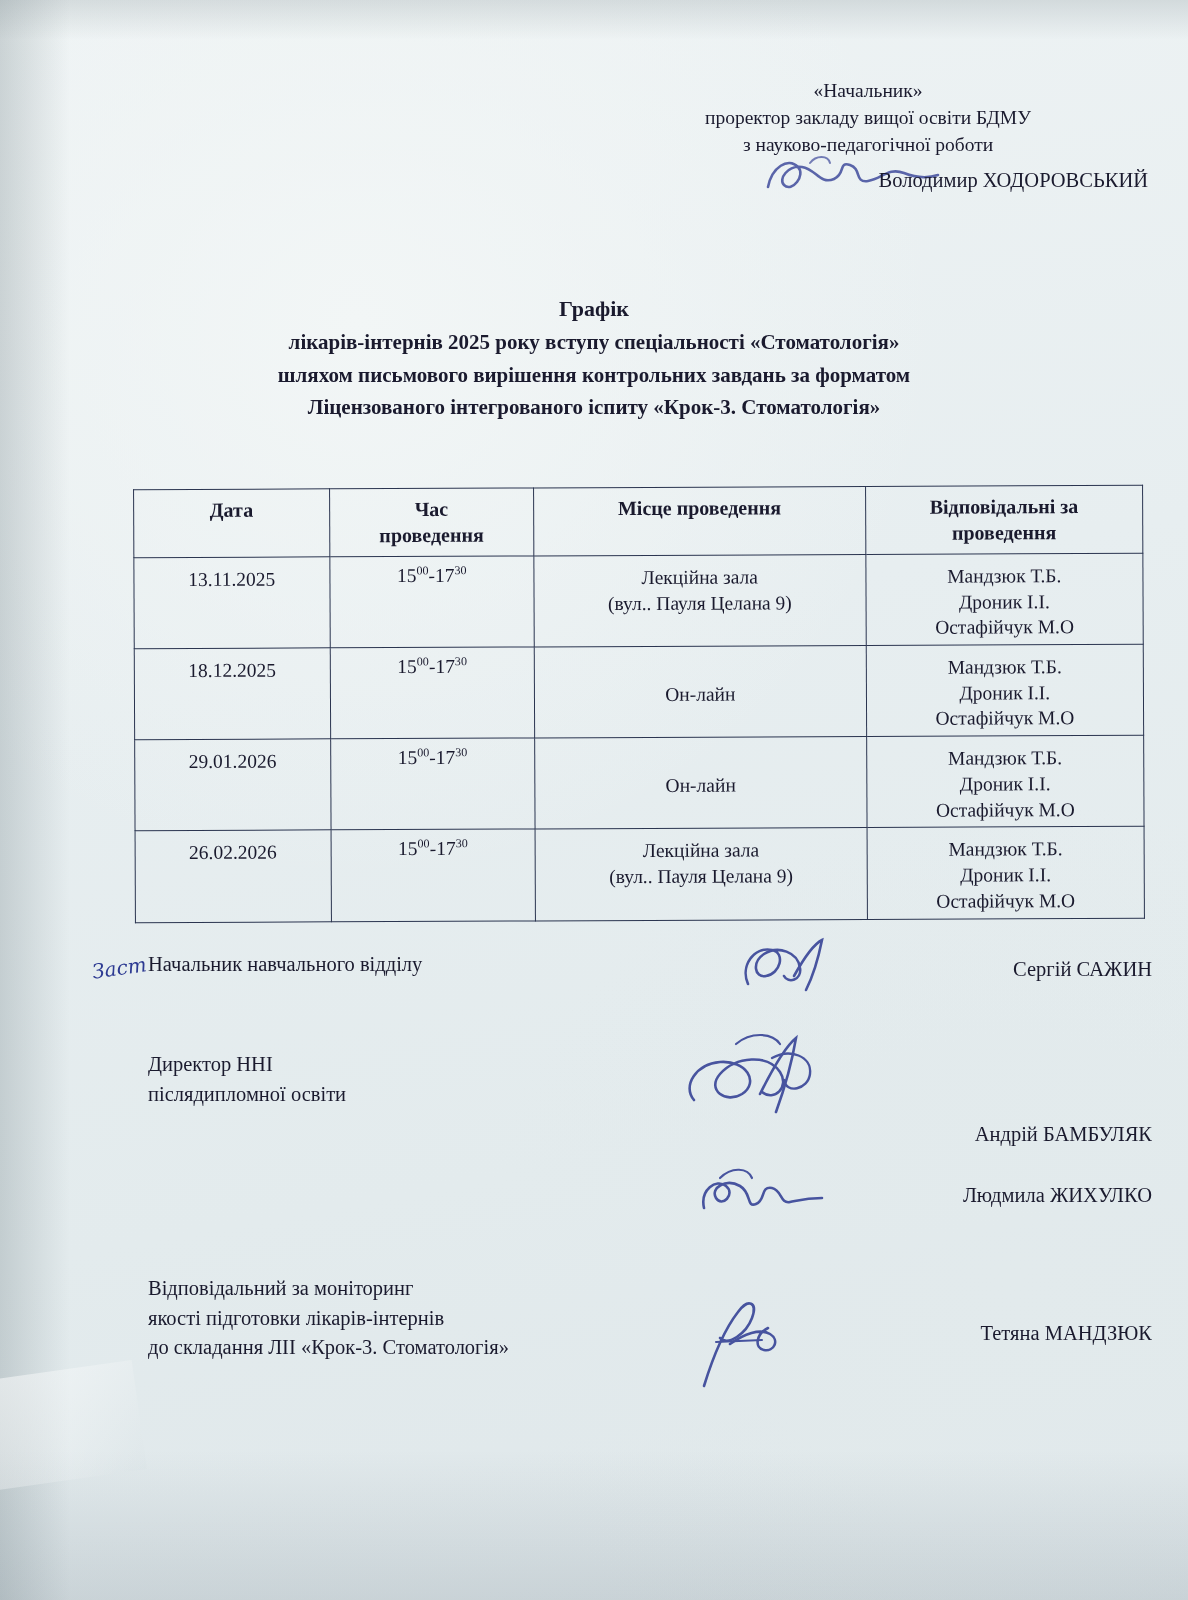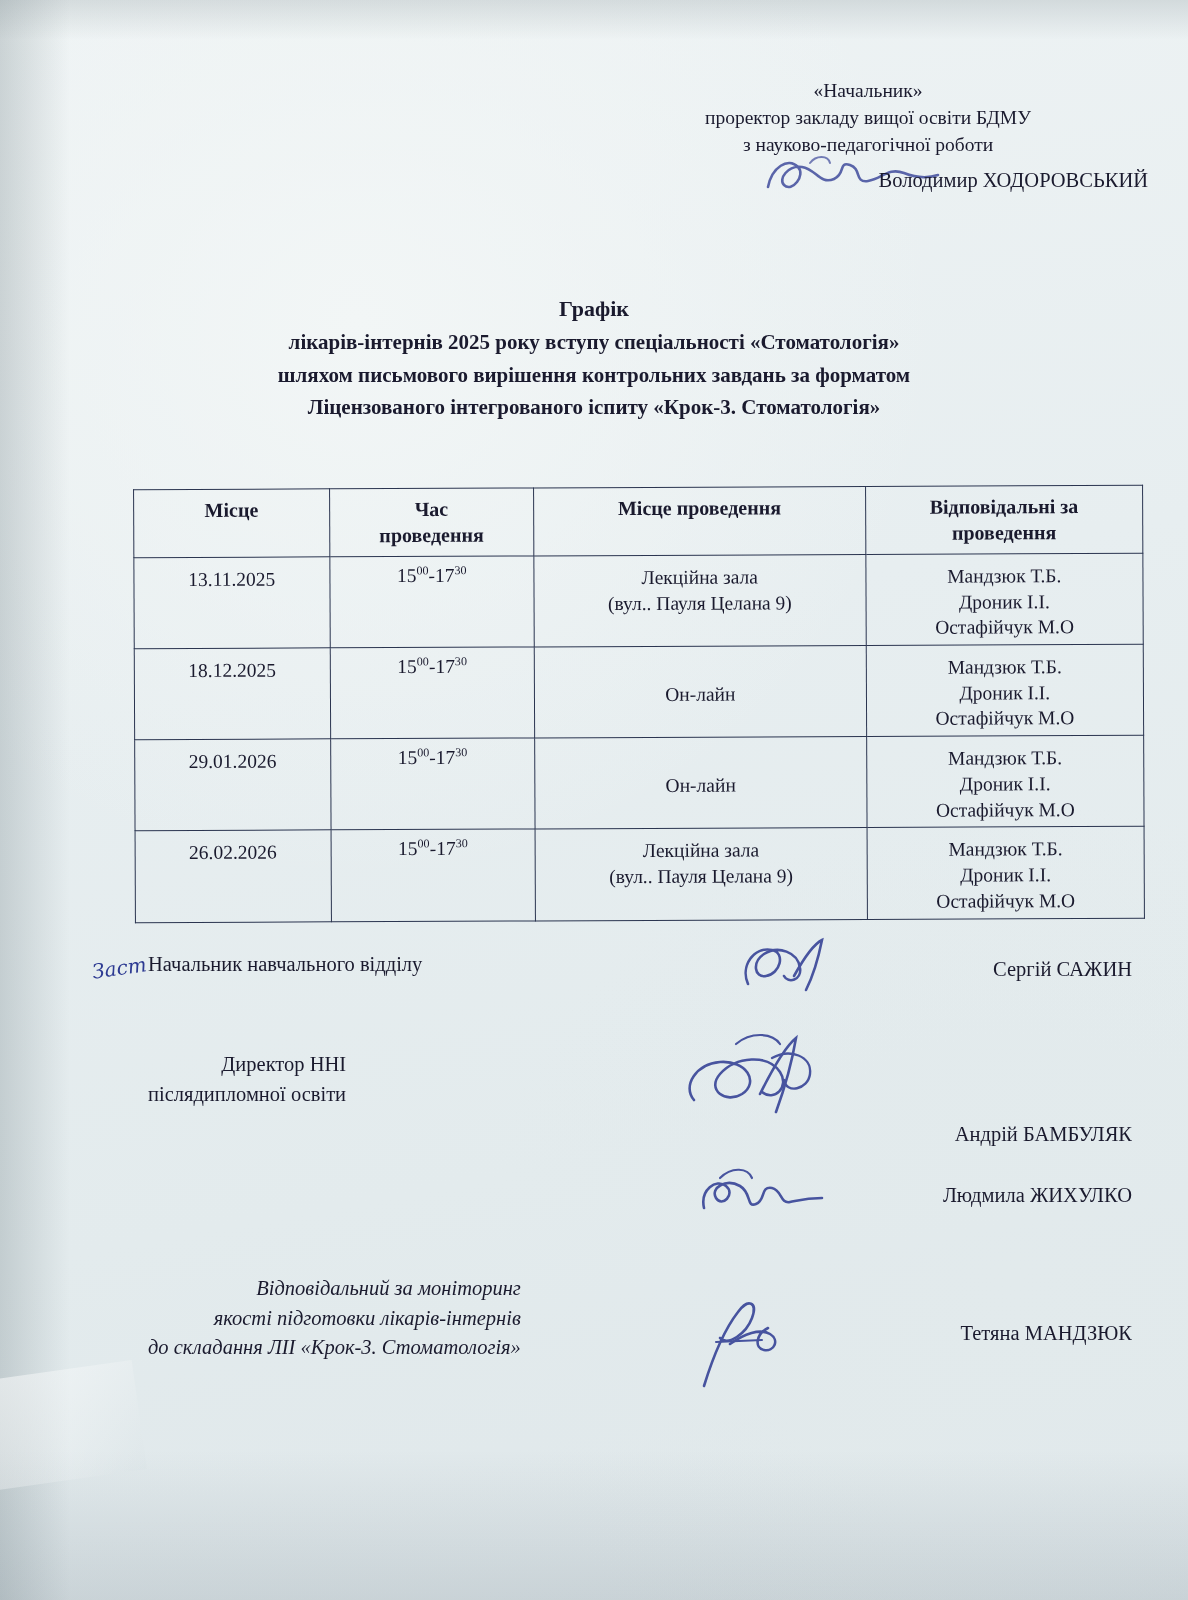--- a/index.html
+++ b/index.html
@@ -145,25 +145,24 @@
     position: relative;
     min-height: 70px;
     margin-bottom: 22px;
   }
   .sig-role {
     position: absolute;
     left: 148px;
     top: 0;
     line-height: 1.45;
     white-space: pre-line;
-    text-align: right;
   }
   .sig-person {
     position: absolute;
-    right: 56px;
+    right: 36px;
     white-space: nowrap;
   }
   .sig-mark {
     position: absolute;
     color: #2d3a92;
     opacity: .85;
     pointer-events: none;
   }
   .handwritten {
     font-family: "DejaVu Serif", serif;
@@ -198,21 +197,21 @@
   <div class="title-block">
     <div class="t-main">Графік</div>
     <div>лікарів-інтернів 2025 року вступу спеціальності «Стоматологія»</div>
     <div>шляхом письмового вирішення контрольних завдань за форматом</div>
     <div>Ліцензованого інтегрованого іспиту «Крок-3. Стоматологія»</div>
   </div>
 
   <table class="schedule">
     <thead>
       <tr>
-        <th>Місце</th>
+        <th>Дата</th>
         <th>
           <span>Час</span><br>
           <span>проведення</span>
         </th>
         <th>Місце проведення</th>
         <th>
           <span>Відповідальні за</span><br>
           <span>проведення</span>
         </th>
       </tr>
@@ -310,21 +309,21 @@
 
     <div class="sig-row" style="min-height:72px;">
       <svg class="sig-mark" style="left:690px; top:-10px;" width="140" height="70" viewBox="0 0 140 70" fill="none">
         <path d="M14 52 C10 34, 26 22, 36 30 C46 38, 32 52, 26 42 C20 32, 36 22, 50 30 C62 37, 56 52, 66 48 C76 44, 70 30, 82 32 C92 34, 90 48, 100 46 C110 44, 116 42, 132 42" stroke="#2d3a92" stroke-width="2.6" stroke-linecap="round" fill="none"></path>
         <path d="M30 22 C42 10, 58 12, 62 22" stroke="#2d3a92" stroke-width="2.2" stroke-linecap="round" fill="none"></path>
       </svg>
       <span class="sig-person" style="top:18px;">Людмила ЖИХУЛКО</span>
     </div>
 
     <div class="sig-row" style="min-height:130px;">
-      <span class="sig-role" style="top:14px;font-style:italic;">Відповідальний за моніторинг
+      <span class="sig-role" style="top:14px;">Відповідальний за моніторинг
 якості підготовки лікарів-інтернів
 до складання ЛІІ «Крок-3. Стоматологія»</span>
       <svg class="sig-mark" style="left:690px; top:30px;" width="120" height="110" viewBox="0 0 120 110" fill="none">
         <path d="M14 96 C22 70, 34 40, 48 22 C58 8, 68 12, 62 28 C56 44, 38 56, 30 48" stroke="#2d3a92" stroke-width="2.6" stroke-linecap="round" fill="none"></path>
         <path d="M40 54 C54 44, 70 38, 80 44 C90 50, 84 62, 74 60 C64 58, 66 44, 78 38" stroke="#2d3a92" stroke-width="2.6" stroke-linecap="round" fill="none"></path>
         <path d="M26 52 L72 50" stroke="#2d3a92" stroke-width="2" stroke-linecap="round" fill="none"></path>
       </svg>
       <span class="sig-person" style="top:62px;">Тетяна МАНДЗЮК</span>
     </div>
 

